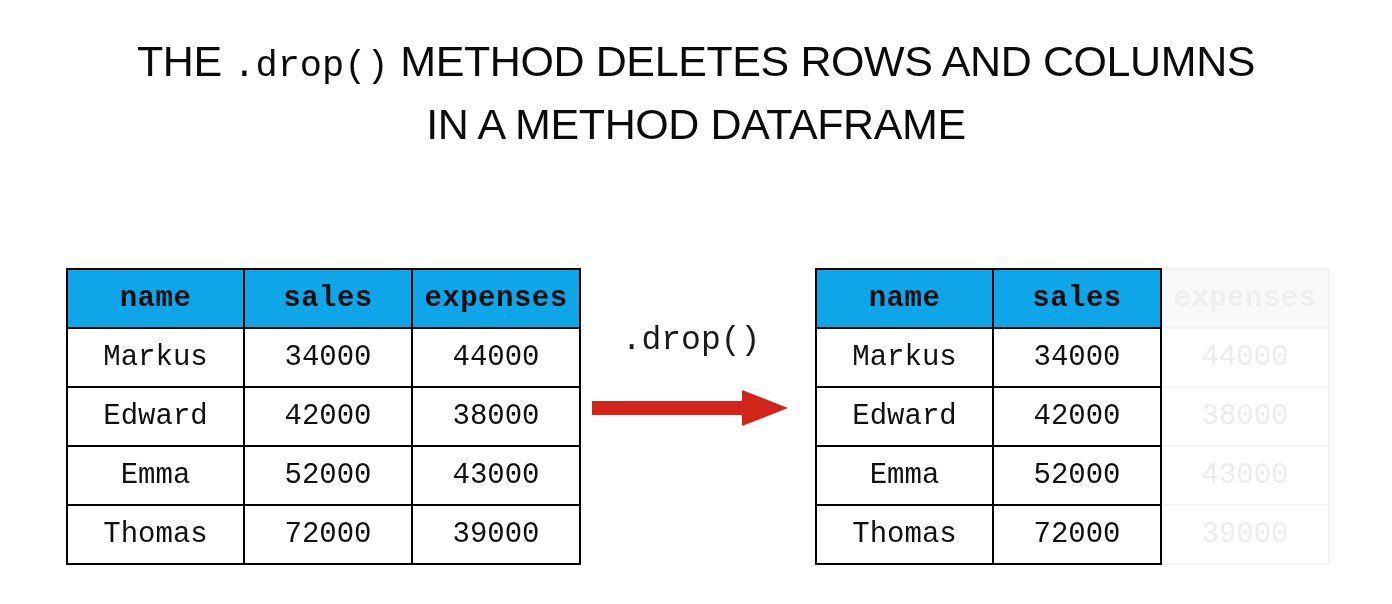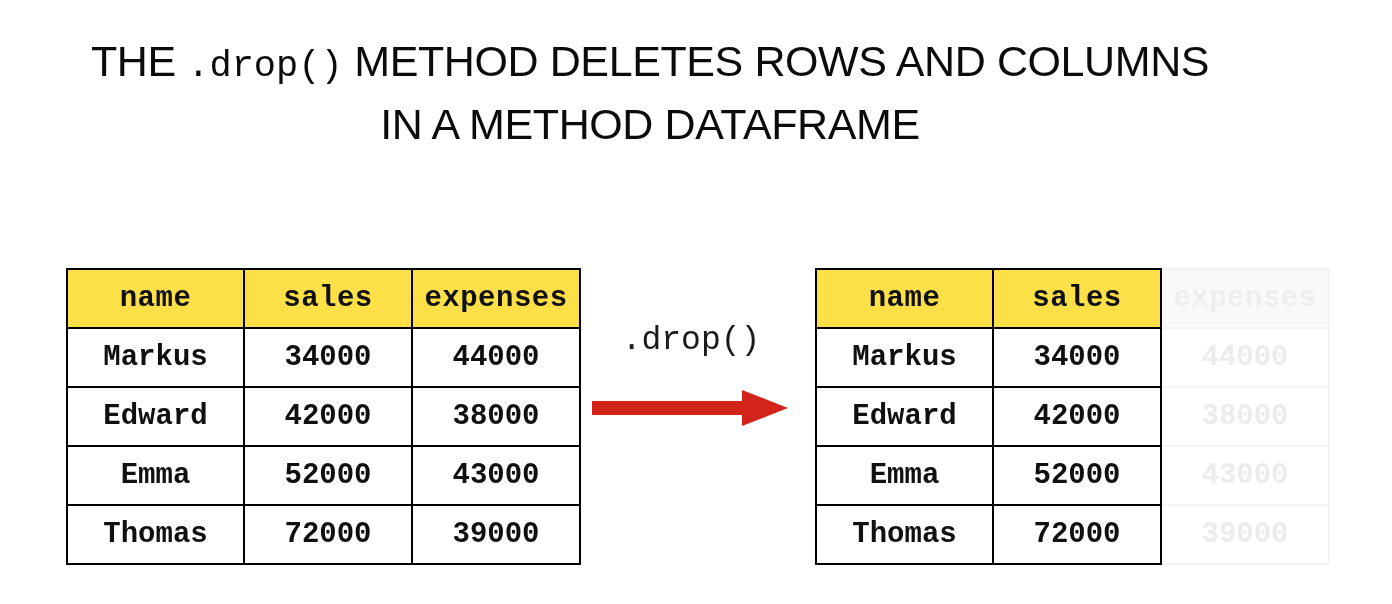--- a/index.html
+++ b/index.html
@@ -16,20 +16,21 @@
   }
 
   
   #title-block {
     position: absolute;
     left: 0;
     top: 32px;
     width: 1300px;
     text-align: center;
     color: #0b0b0b;
+    padding-left: 46px;
   }
   .title-line {
     font-size: 43px;
     line-height: 58px;
     letter-spacing: -0.4px;
     font-weight: 400;
     white-space: nowrap;
   }
   .title-line .mono-code {
     font-family: "Liberation Mono", "DejaVu Sans Mono", monospace;
@@ -50,27 +51,27 @@
   .df-table th,
   .df-table td {
     border: 2px solid #000000;
     text-align: center;
     padding: 0;
     height: 57px;
     font-size: 29px;
     color: #101010;
   }
   .df-table th {
-    background: #fde047;
+    background: #0ea5e9;
     font-weight: bold;
     letter-spacing: 0.5px;
   }
   .df-table td {
     background: #ffffff;
-    font-weight: bold;
+    font-weight: normal;
   }
 
   
   .col-name     { width: 177px; }
   .col-sales    { width: 168px; }
   .col-expenses { width: 168px; }
 
   
   .df-table th.dropped {
     background: #f9f9f9;

